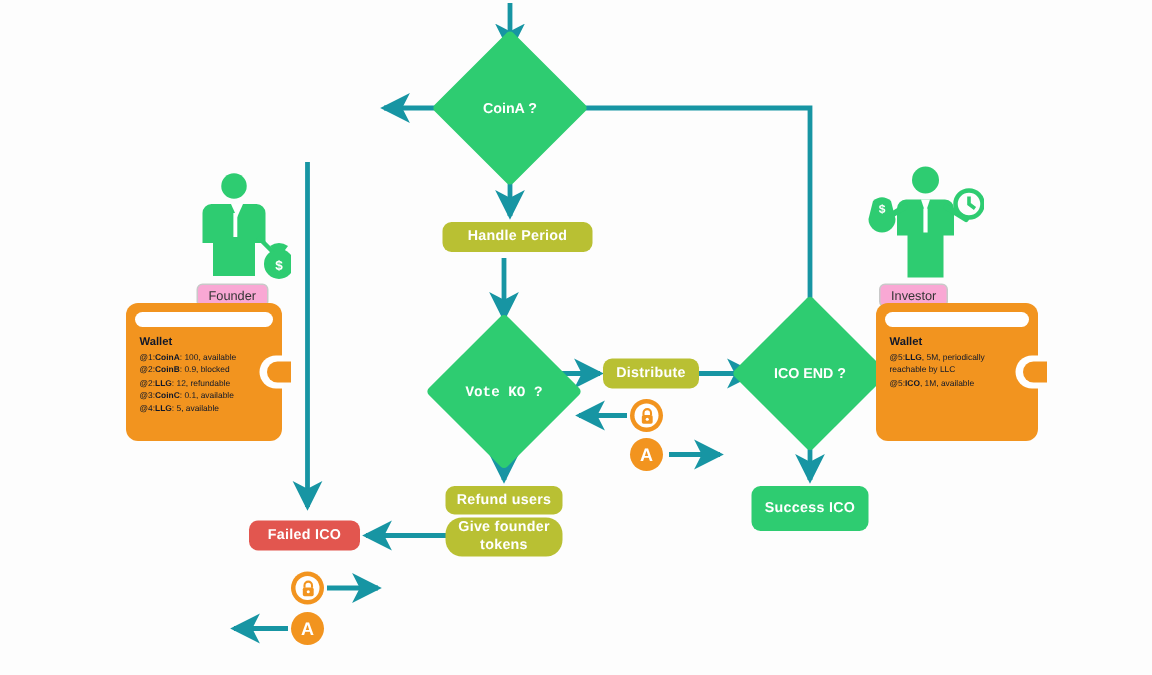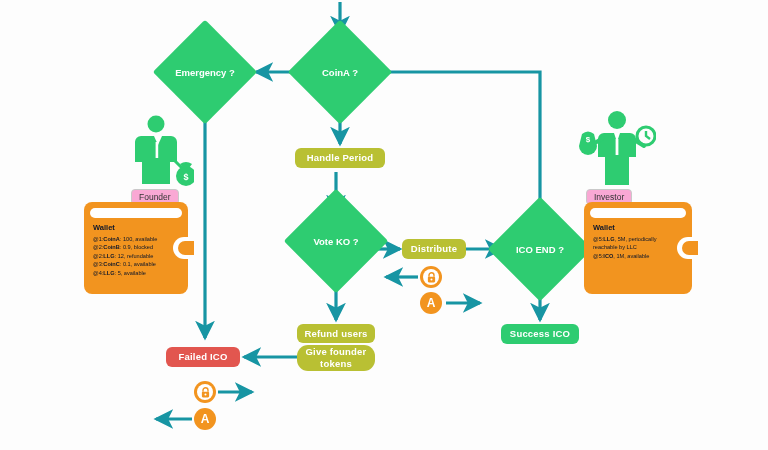--- a/index.html
+++ b/index.html
@@ -98,57 +98,53 @@
 
       <path d="M192,419 L156,419"></path>
     </g>
 
     <g stroke="#1795a3" stroke-width="3.2" fill="none">
       <path d="M540,210 L540,72 L308,72"></path>
     </g>
     <path d="M300,72 L308,67.4 L308,76.6 Z" fill="#1795a3"></path>
   </svg>
 
-  <div class="node diamond" style="left:168px;top:35px;">
-    <div class="dsh"></div>
-    <div class="dlbl">Emergency ?</div>
-  </div>
 
   <div class="node diamond" style="left:303px;top:35px;">
     <div class="dsh"></div>
     <div class="dlbl">CoinA ?</div>
   </div>
 
-  <div class="node diamond" style="left:299px;top:204px;">
+  <div class="node diamond" style="left:299px;top:224px;font-family:Liberation Mono, monospace;">
     <div class="dsh"></div>
     <div class="dlbl">Vote KO ?</div>
   </div>
 
   <div class="node diamond" style="left:503px;top:212px;">
     <div class="dsh"></div>
     <div class="dlbl">ICO END ?</div>
   </div>
 
-  <div class="node box olive" style="left:295px;top:148px;width:90px;height:20px;">
+  <div class="node box olive" style="left:295px;top:148px;width:100px;height:20px;">
     <span>Handle Period</span>
   </div>
 
   <div class="node box olive" style="left:402px;top:239px;width:64px;height:20px;">
     <span>Distribute</span>
   </div>
 
   <div class="node box olive" style="left:297px;top:324px;width:78px;height:19px;">
     <span>Refund users</span>
   </div>
 
   <div class="node box olive" style="left:297px;top:345px;width:78px;height:26px;border-radius:11px;">
     <span>Give founder tokens</span>
   </div>
 
-  <div class="node box green" style="left:501px;top:324px;width:78px;height:20px;">
+  <div class="node box green" style="left:501px;top:324px;width:78px;height:30px;">
     <span>Success ICO</span>
   </div>
 
   <div class="node box red" style="left:166px;top:347px;width:74px;height:20px;">
     <span>Failed ICO</span>
   </div>
 
   <div class="person" style="left:128px;top:112px;width:66px;height:74px;">
     <svg viewBox="0 0 66 74" width="66" height="74">
       <g fill="#2ecc71">

